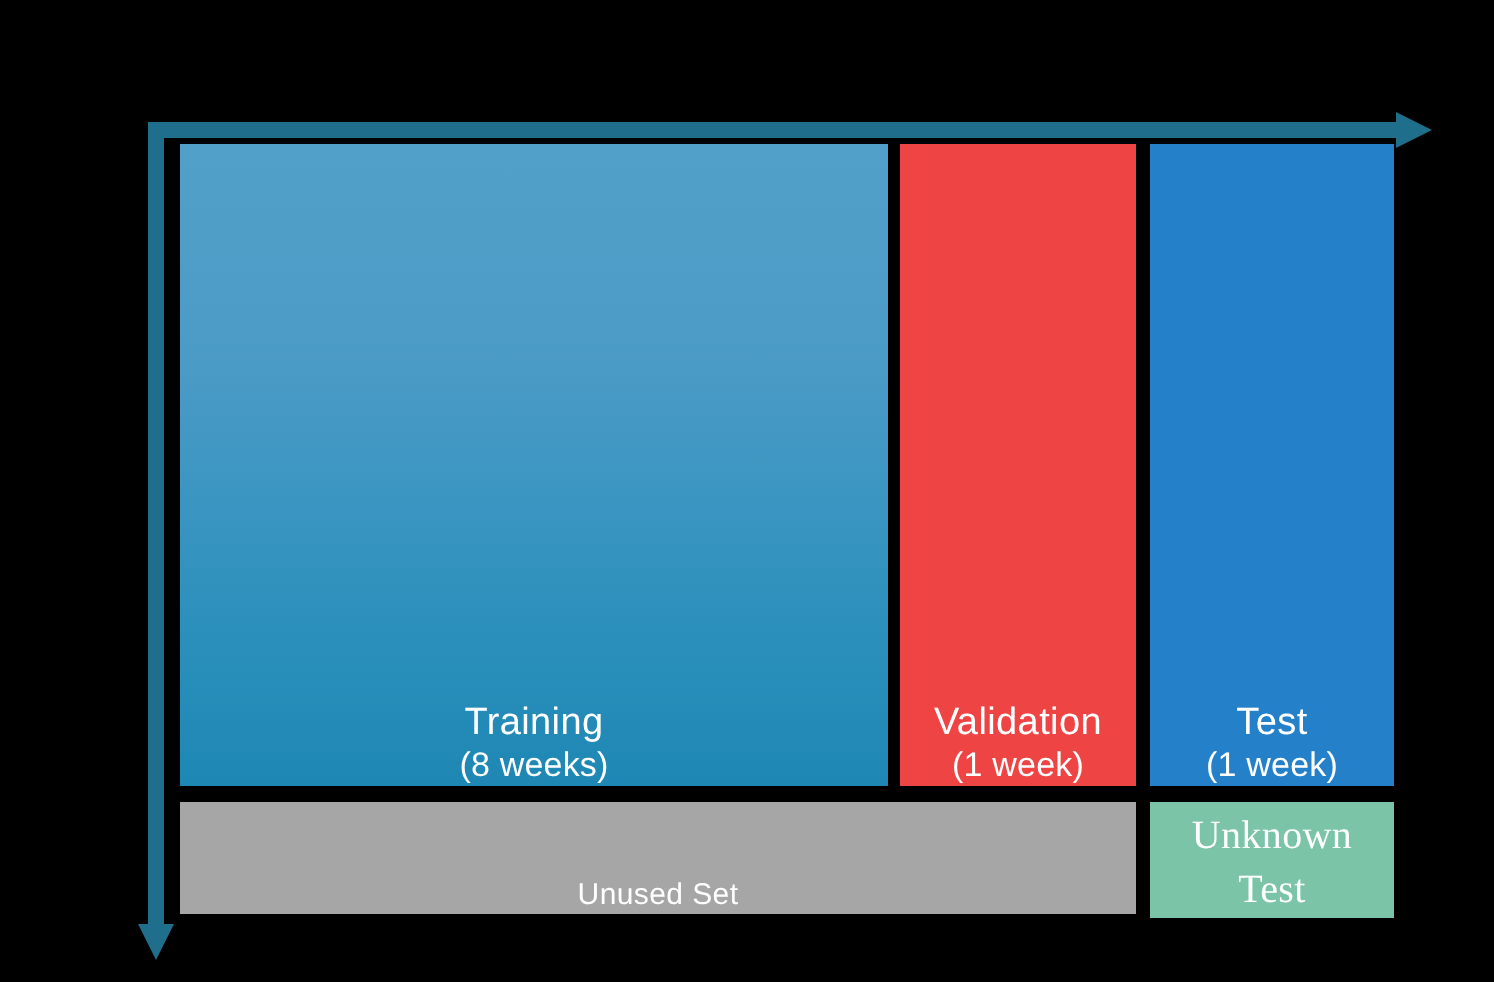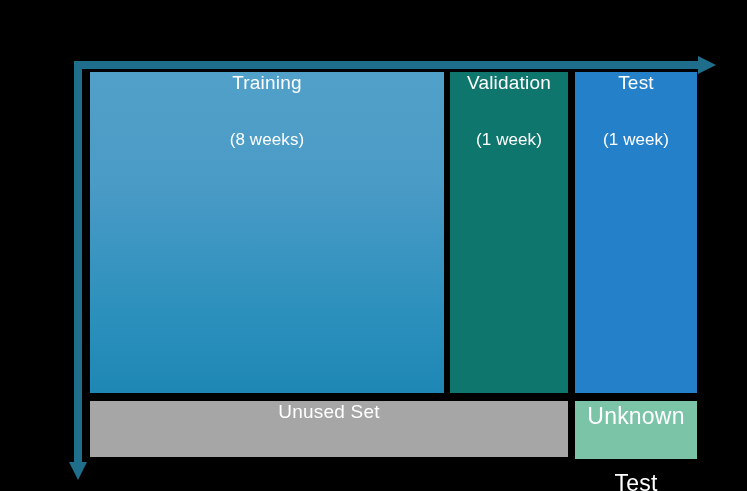--- a/index.html
+++ b/index.html
@@ -54,26 +54,25 @@
     border-right: 9px solid transparent;
     border-top: 18px solid #1f6e8c;
   }
 
   
   .block {
     position: absolute;
     display: flex;
     flex-direction: column;
     align-items: center;
-    justify-content: flex-start;
+    justify-content: flex-end;
     color: #ffffff;
     text-align: center;
     line-height: 1.18;
     box-sizing: border-box;
-    gap: 36px;
   }
   .block .block-title {
     font-size: 19px;
     font-weight: 400;
     letter-spacing: 0.2px;
   }
   .block .block-sub {
     font-size: 17px;
     font-weight: 400;
     letter-spacing: 0.1px;
@@ -84,21 +83,21 @@
     top: 72px;
     width: 354px;
     height: 321px;
     background: linear-gradient(to bottom, #51a0c9 0%, #4a9bc6 35%, #2c90bc 75%, #1e87b4 100%);
   }
   #block-validation {
     left: 450px;
     top: 72px;
     width: 118px;
     height: 321px;
-    background: #0f766e;
+    background: #ef4444;
   }
   #block-test {
     left: 575px;
     top: 72px;
     width: 122px;
     height: 321px;
     background: #2580ca;
   }
   #block-unused {
     left: 90px;
@@ -108,25 +107,26 @@
     background: #a6a6a6;
   }
   #block-unknown-test {
     left: 575px;
     top: 401px;
     width: 122px;
     height: 58px;
     background: #7bc4a8;
   }
   #block-unused .block-title {
-    font-size: 19px;
+    font-size: 15px;
   }
   #block-unknown-test .block-title {
-    font-size: 23px;
+    font-size: 20px;
     line-height: 1.35;
+    font-family: Liberation Serif, serif;
   }
 </style>
 </head>
 <body>
 
 <div id="canvas">
 
   <div class="axis-line" id="axis-horizontal"></div>
   <div class="axis-line" id="axis-vertical"></div>
   <div class="arrow-head" id="axis-arrow-right"></div>

